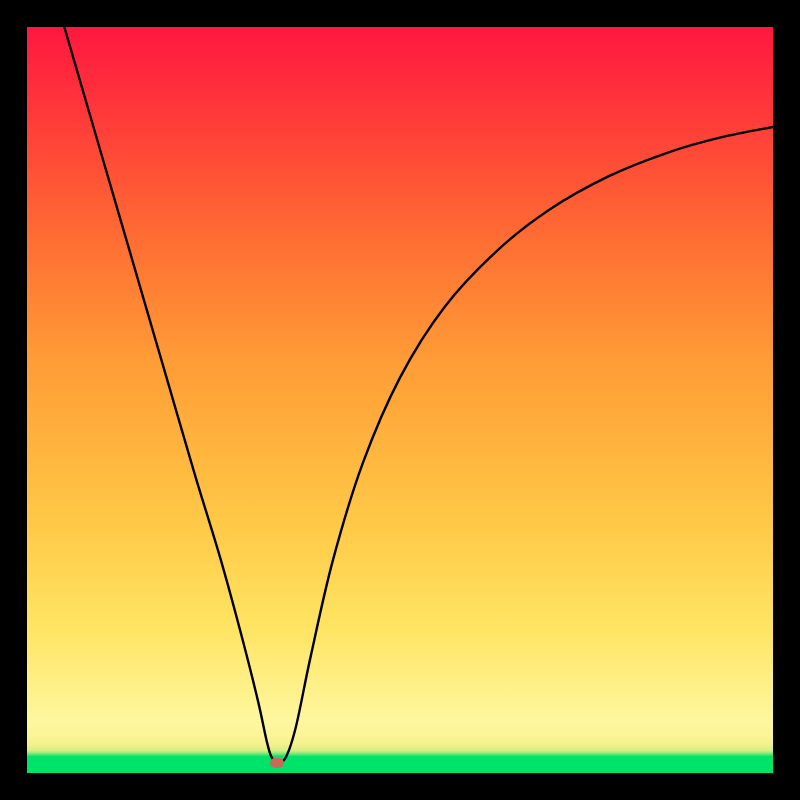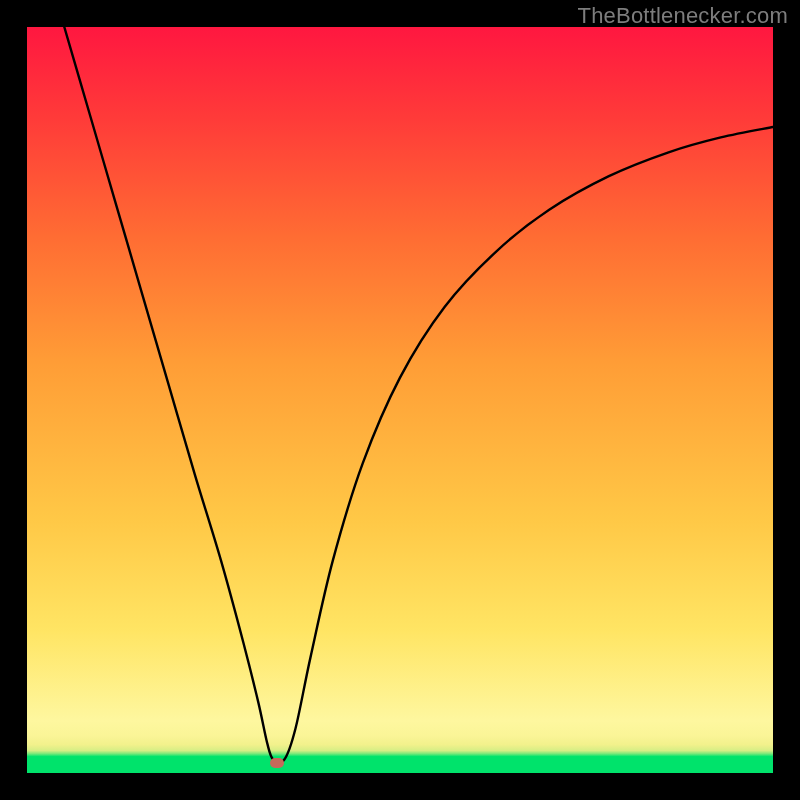--- a/index.html
+++ b/index.html
@@ -65,20 +65,19 @@
     color: #7d7d7d;
     font-size: 22px;
     font-weight: 500;
     letter-spacing: 0.2px;
   }
 </style>
 </head>
 <body>
 
 <div class="frame">
-  <div class="watermark">TheBottlenecker.com</div>
   <div class="plot">
     <svg class="curve" viewBox="0 0 746 746" preserveAspectRatio="none">
       <path id="curve-path" d="M 37.30 0.00 C 41.65 14.92, 54.71 59.68, 63.41 89.52 C 72.11 119.36, 80.82 149.20, 89.52 179.04 C 98.22 208.88, 106.93 238.72, 115.63 268.56 C 124.33 298.40, 133.04 328.24, 141.74 358.08 C 150.44 387.92, 159.15 418.38, 167.85 447.60 C 176.55 476.82, 185.88 505.42, 193.96 533.39 C 202.04 561.37, 210.12 591.83, 216.34 615.45 C 222.56 639.07, 227.28 658.35, 231.26 675.13 C 235.24 691.91, 237.73 706.59, 240.21 716.16 C 242.70 725.73, 243.32 729.84, 246.18 732.57 C 249.04 735.31, 253.64 737.79, 257.37 732.57 C 261.10 727.35, 264.21 718.27, 268.56 701.24 C 272.91 684.21, 277.26 658.35, 283.48 630.37 C 289.70 602.39, 297.16 565.72, 305.86 533.39 C 314.56 501.06, 324.51 466.87, 335.70 436.41 C 346.89 405.95, 359.32 376.73, 373.00 350.62 C 386.68 324.51, 401.60 300.89, 417.76 279.75 C 433.92 258.61, 452.57 239.96, 469.98 223.80 C 487.39 207.64, 503.55 195.20, 522.20 182.77 C 540.85 170.34, 561.99 158.77, 581.88 149.20 C 601.77 139.63, 622.91 131.79, 641.56 125.33 C 660.21 118.86, 676.37 114.64, 693.78 110.41 C 711.19 106.18, 737.30 101.70, 746.00 99.96" fill="none" stroke="#000" stroke-width="2.4" stroke-linejoin="round" stroke-linecap="round"></path>
     </svg>
     <div id="marker" class="marker" style="left: 249.91px; top: 735.556px; background: rgb(198, 106, 90);"></div>
   </div>
 </div>
 
 </body></html>

